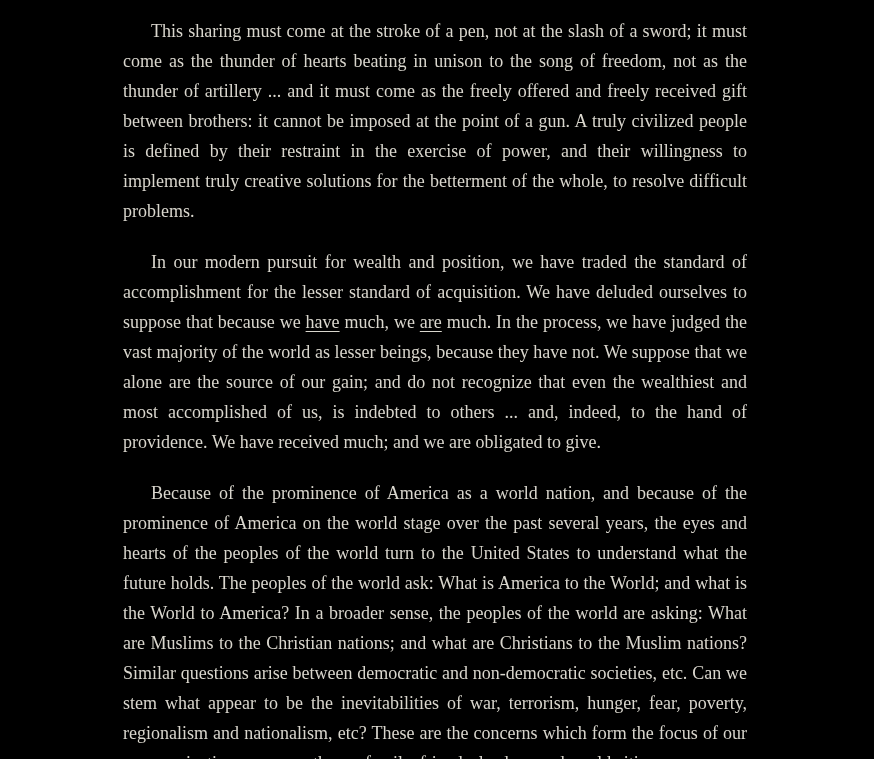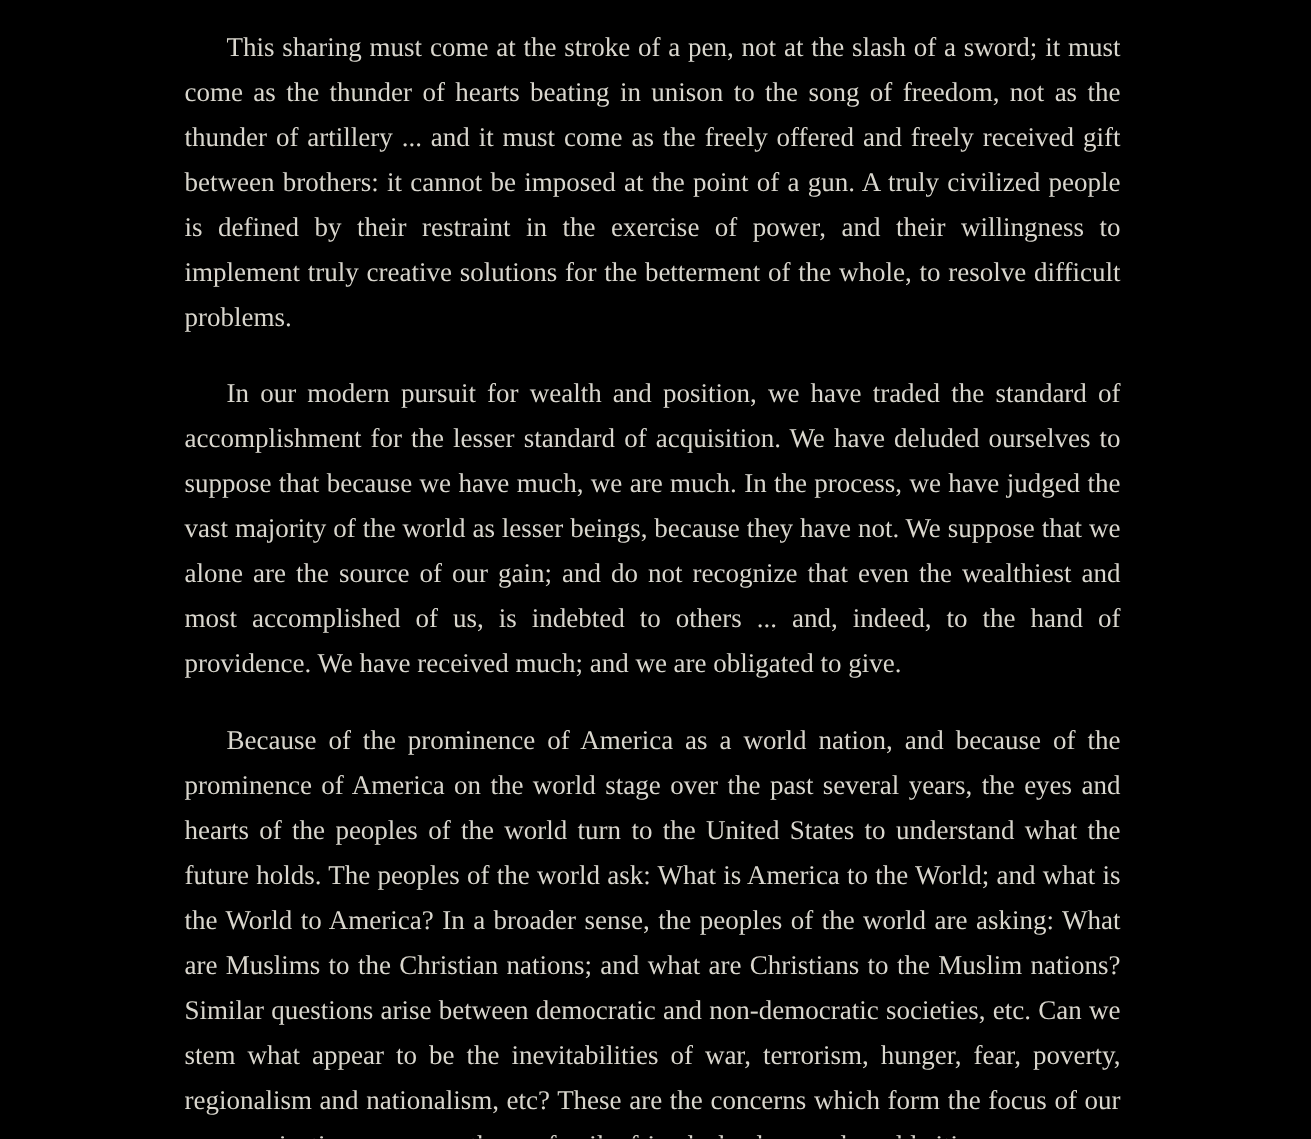--- a/index.html
+++ b/index.html
@@ -25,20 +25,21 @@
     text-align: justify;
   }
   .para {
     margin: 0 0 21px 0;
     text-indent: 28px;
   }
   .para:last-child {
     margin-bottom: 0;
   }
   .u {
+    text-decoration: underline;
     text-underline-offset: 3px;
     text-decoration-thickness: 1px;
   }
 </style>
 </head>
 <body>
 
 <div class="page">
 
   <p class="para"><span>This sharing must come at the stroke of a pen, not at the slash of a sword; it must come as the thunder of hearts beating in unison to the song of freedom, not as the thunder of artillery ... and it must come as the freely offered and freely received gift between brothers: it cannot be imposed at the point of a gun. A truly civilized people is defined by their restraint in the exercise of power, and their willingness to implement truly creative solutions for the betterment of the whole, to resolve difficult problems.</span></p>

